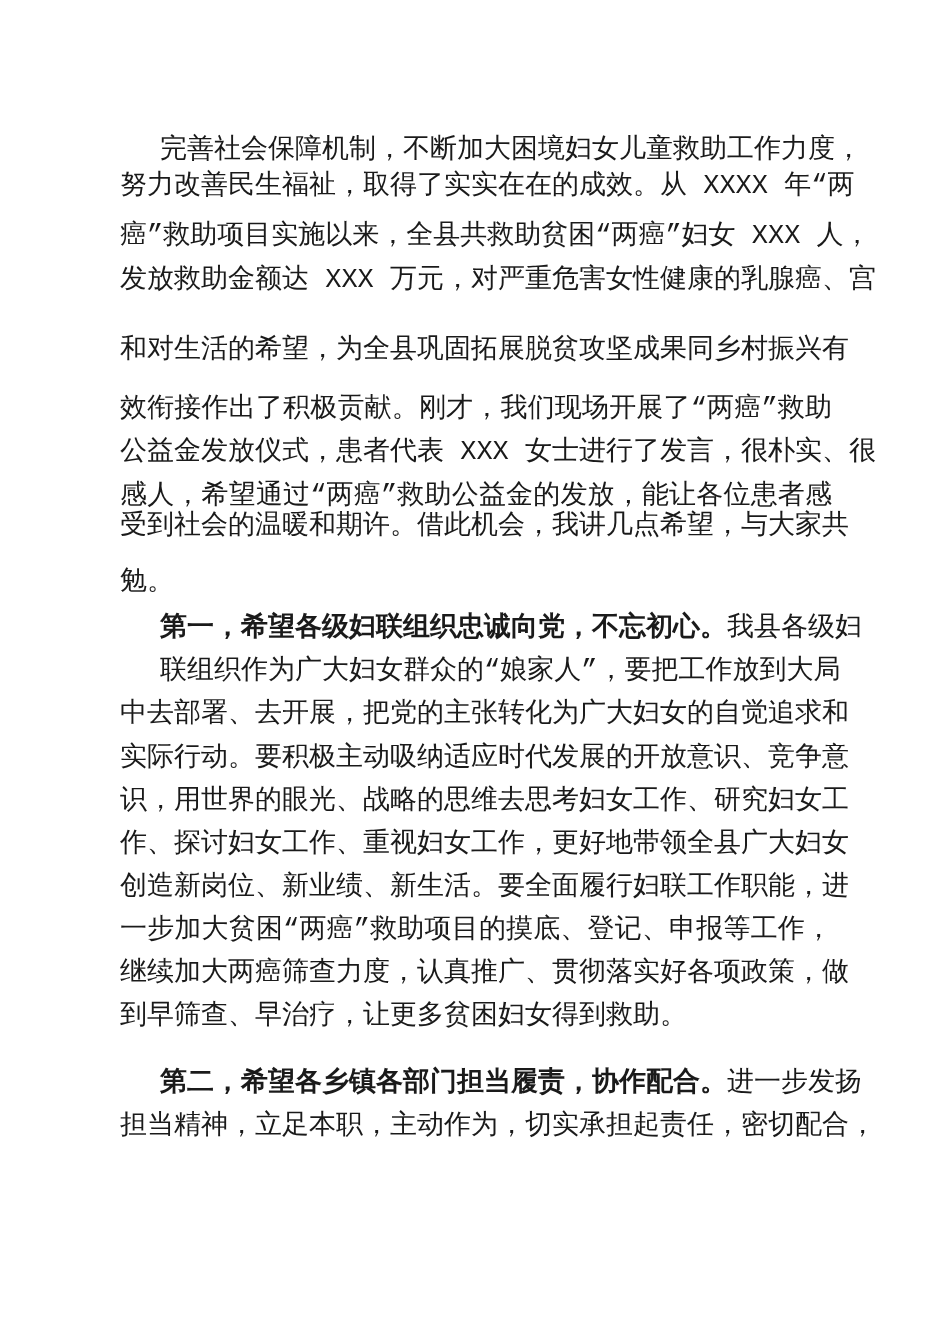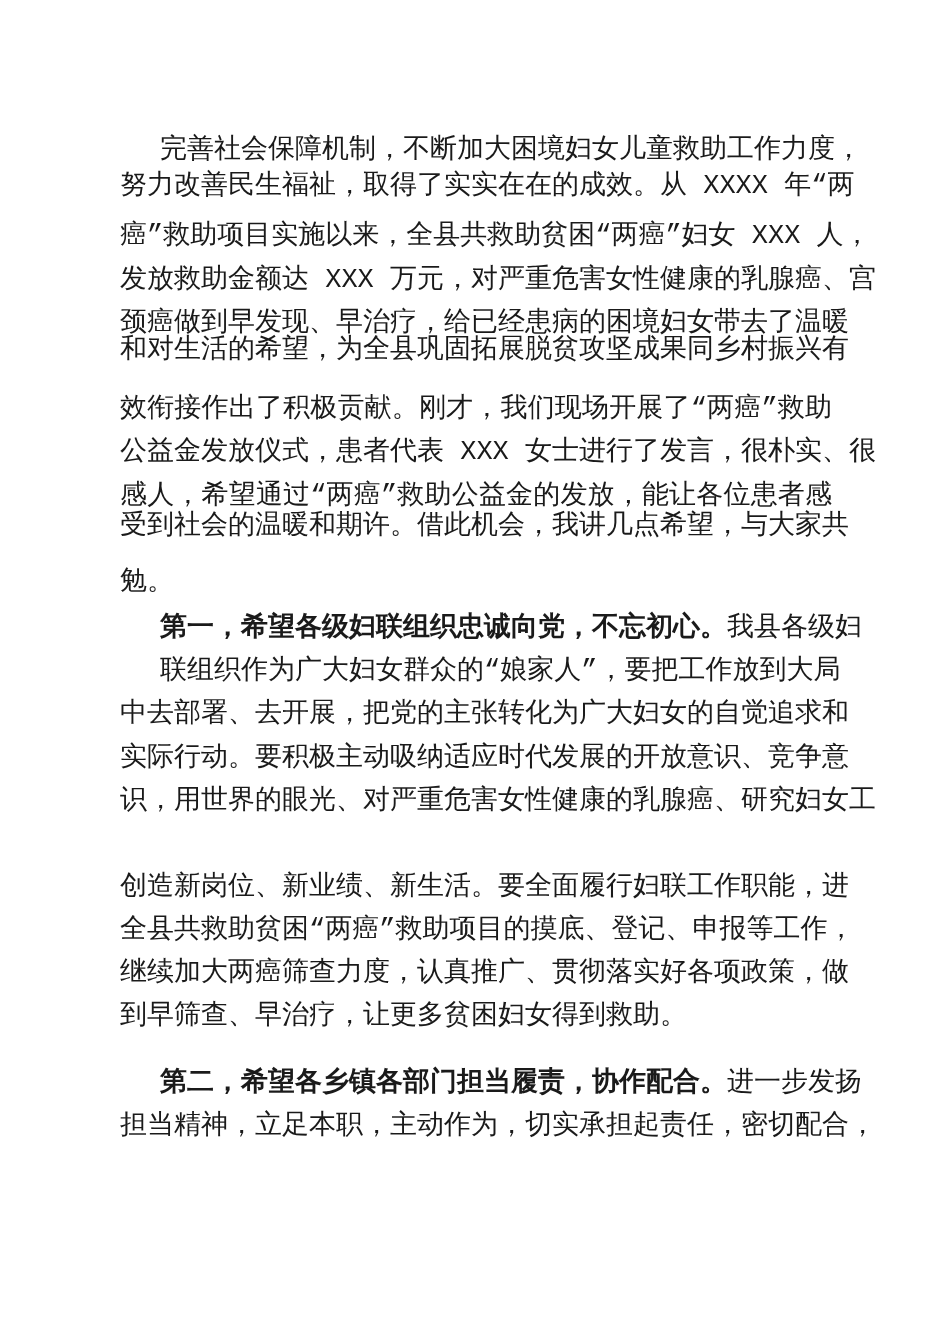--- a/index.html
+++ b/index.html
@@ -28,34 +28,34 @@
 </style>
 </head>
 <body>
 
 <div class="page">
 
   <div class="line indent" style="top:130px">完善社会保障机制，不断加大困境妇女儿童救助工作力度，</div>
   <div class="line" style="top:166px">努力改善民生福祉，取得了实实在在的成效。从 XXXX 年“两</div>
   <div class="line" style="top:260px">发放救助金额达 XXX 万元，对严重危害女性健康的乳腺癌、宫</div>
   <div class="line" style="top:216px">癌”救助项目实施以来，全县共救助贫困“两癌”妇女 XXX 人，</div>
-  <div class="line" style="top:303px">颈癌做到早发现、早治疗，给已经患病的困境妇女带去了温暖</div>
   <div class="line" style="top:330px">和对生活的希望，为全县巩固拓展脱贫攻坚成果同乡村振兴有</div>
   <div class="line" style="top:389px">效衔接作出了积极贡献。刚才，我们现场开展了“两癌”救助</div>
   <div class="line" style="top:432px">公益金发放仪式，患者代表 XXX 女士进行了发言，很朴实、很</div>
   <div class="line" style="top:476px">感人，希望通过“两癌”救助公益金的发放，能让各位患者感</div>
   <div class="line" style="top:506px">受到社会的温暖和期许。借此机会，我讲几点希望，与大家共</div>
   <div class="line last" style="top:562px">勉。</div>
 
   <div class="line indent" style="top:608px"><span class="bold">第一，希望各级妇联组织忠诚向党，不忘初心。</span><span>我县各级妇</span></div>
   <div class="line indent" style="top:651px">联组织作为广大妇女群众的“娘家人”，要把工作放到大局</div>
   <div class="line" style="top:694px">中去部署、去开展，把党的主张转化为广大妇女的自觉追求和</div>
   <div class="line" style="top:738px">实际行动。要积极主动吸纳适应时代发展的开放意识、竞争意</div>
-  <div class="line" style="top:781px">识，用世界的眼光、对严重危害女性健康的乳腺癌、研究妇女工</div>
+  <div class="line" style="top:781px">识，用世界的眼光、战略的思维去思考妇女工作、研究妇女工</div>
+  <div class="line" style="top:824px">作、探讨妇女工作、重视妇女工作，更好地带领全县广大妇女</div>
   <div class="line" style="top:867px">创造新岗位、新业绩、新生活。要全面履行妇联工作职能，进</div>
-  <div class="line" style="top:910px">全县共救助贫困“两癌”救助项目的摸底、登记、申报等工作，</div>
+  <div class="line" style="top:910px">一步加大贫困“两癌”救助项目的摸底、登记、申报等工作，</div>
   <div class="line" style="top:953px">继续加大两癌筛查力度，认真推广、贯彻落实好各项政策，做</div>
   <div class="line last" style="top:996px">到早筛查、早治疗，让更多贫困妇女得到救助。</div>
 
   <div class="line indent" style="top:1063px"><span class="bold">第二，希望各乡镇各部门担当履责，协作配合。</span><span>进一步发扬</span></div>
   <div class="line" style="top:1106px">担当精神，立足本职，主动作为，切实承担起责任，密切配合，</div>
 
 </div>
 
 </body></html>

